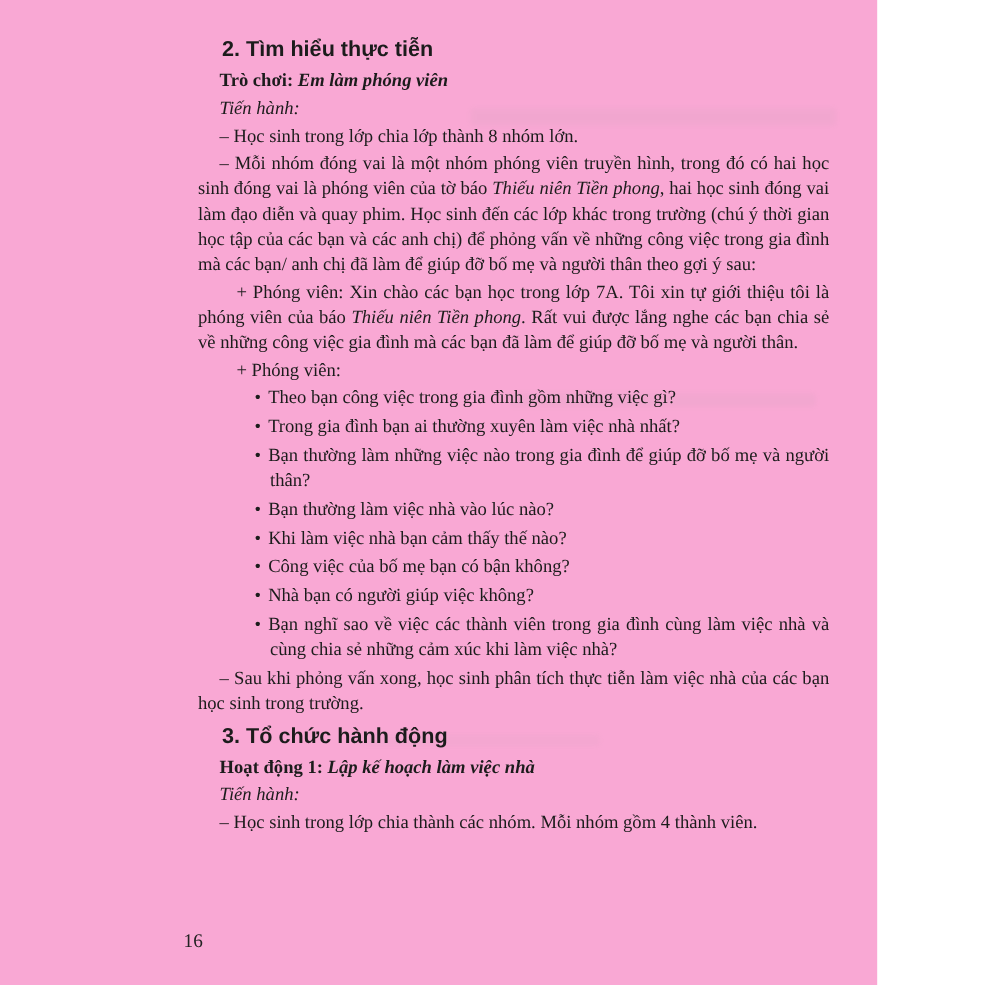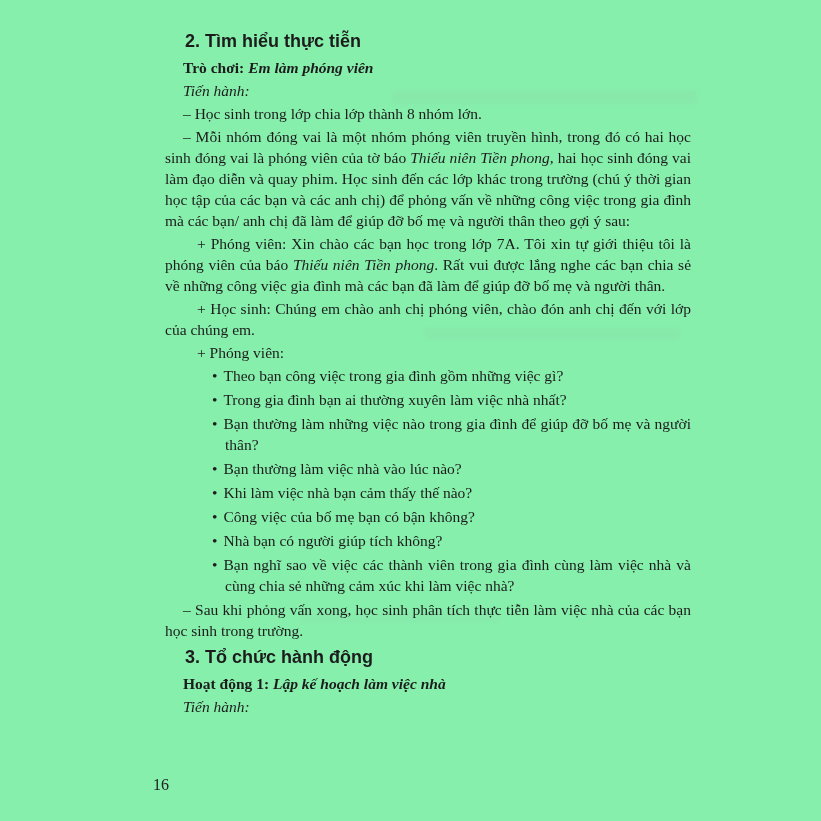--- a/index.html
+++ b/index.html
@@ -2,23 +2,23 @@
 <html><head>
 <meta charset="utf-8">
 <style>
   html, body {
     margin: 0;
     padding: 0;
     background: #ffffff;
   }
   .page {
     position: relative;
-    width: 821px;
+    width: 731px;
     height: 821px;
-    background: #86efac;
+    background: #f9a8d4;
     overflow: hidden;
     font-family: "Liberation Serif", serif;
     color: #1c1c1c;
   }
   .content {
     position: absolute;
     left: 165px;
     top: 30px;
     width: 526px;
     font-size: 15.5px;
@@ -102,21 +102,20 @@
     <div class="para">– Học sinh trong lớp chia lớp thành 8 nhóm lớn.</div>
 
     <div class="para">
       <span>– Mỗi nhóm đóng vai là một nhóm phóng viên truyền hình, trong đó có hai học sinh đóng vai là phóng viên của tờ báo </span><span class="em">Thiếu niên Tiền phong</span><span>, hai học sinh đóng vai làm đạo diễn và quay phim. Học sinh đến các lớp khác trong trường (chú ý thời gian học tập của các bạn và các anh chị) để phỏng vấn về những công việc trong gia đình mà các bạn/ anh chị đã làm để giúp đỡ bố mẹ và người thân theo gợi ý sau:</span>
     </div>
 
     <div class="para-plus">
       <span>+ Phóng viên: Xin chào các bạn học trong lớp 7A. Tôi xin tự giới thiệu tôi là phóng viên của báo </span><span class="em">Thiếu niên Tiền phong</span><span>. Rất vui được lắng nghe các bạn chia sẻ về những công việc gia đình mà các bạn đã làm để giúp đỡ bố mẹ và người thân.</span>
     </div>
 
-    <div class="para-plus">+ Học sinh: Chúng em chào anh chị phóng viên, chào đón anh chị đến với lớp của chúng em.</div>
 
     <div class="para-plus">+ Phóng viên:</div>
 
     <div class="bullets">
       <div class="bullet">
         <span class="bmark">•</span><span>Theo bạn công việc trong gia đình gồm những việc gì?</span>
       </div>
       <div class="bullet">
         <span class="bmark">•</span><span>Trong gia đình bạn ai thường xuyên làm việc nhà nhất?</span>
       </div>
@@ -126,36 +125,37 @@
       <div class="bullet">
         <span class="bmark">•</span><span>Bạn thường làm việc nhà vào lúc nào?</span>
       </div>
       <div class="bullet">
         <span class="bmark">•</span><span>Khi làm việc nhà bạn cảm thấy thế nào?</span>
       </div>
       <div class="bullet">
         <span class="bmark">•</span><span>Công việc của bố mẹ bạn có bận không?</span>
       </div>
       <div class="bullet">
-        <span class="bmark">•</span><span>Nhà bạn có người giúp tích không?</span>
+        <span class="bmark">•</span><span>Nhà bạn có người giúp việc không?</span>
       </div>
       <div class="bullet">
         <span class="bmark">•</span><span>Bạn nghĩ sao về việc các thành viên trong gia đình cùng làm việc nhà và cùng chia sẻ những cảm xúc khi làm việc nhà?</span>
       </div>
     </div>
 
     <div class="para">– Sau khi phỏng vấn xong, học sinh phân tích thực tiễn làm việc nhà của các bạn học sinh trong trường.</div>
 
     <div class="h-sans mt">3. Tổ chức hành động</div>
 
     <div class="line">
       <span class="label-bold">Hoạt động 1:</span>
       <span class="label-bold-italic">Lập kế hoạch làm việc nhà</span>
     </div>
 
     <div class="line italic-line">Tiến hành:</div>
 
+    <div class="para">– Học sinh trong lớp chia thành các nhóm. Mỗi nhóm gồm 4 thành viên.</div>
 
   </div>
 
   <div class="page-number">16</div>
 
 </div>
 
 </body></html>

